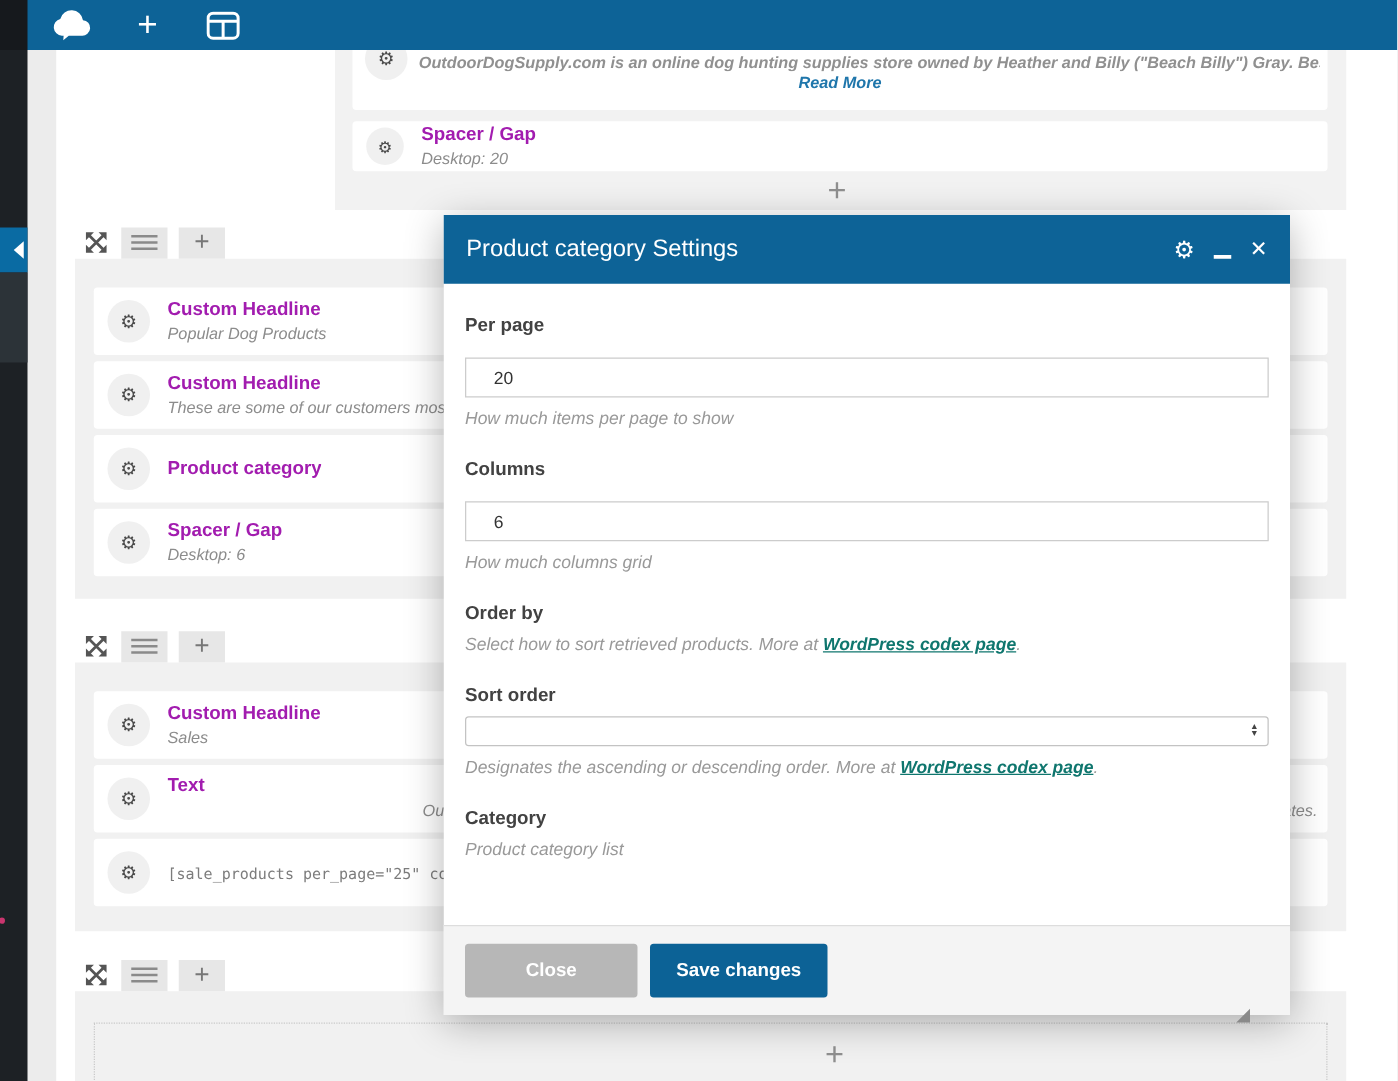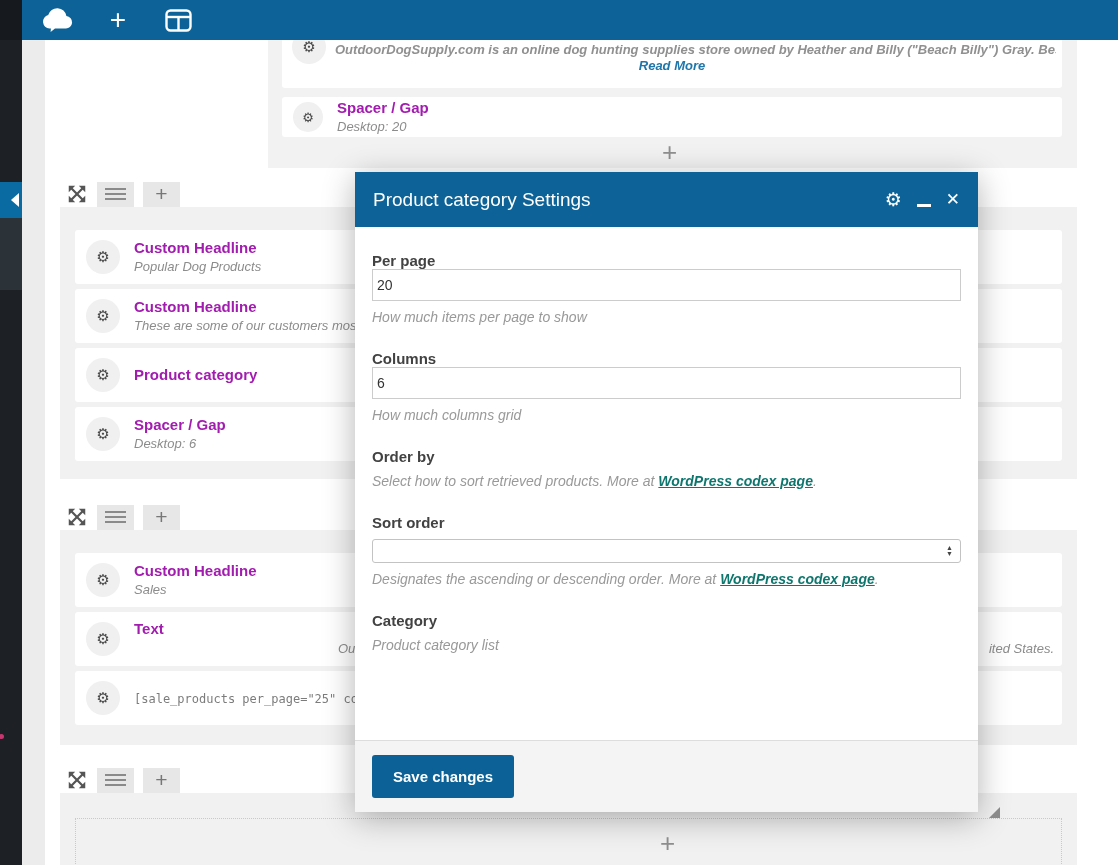--- a/index.html
+++ b/index.html
@@ -62,33 +62,33 @@
   .s-card { left:15px; width:987px; height:54px; }
   .frag { position:absolute; font-size:13px; font-style:italic; color:#8c8c8c; top:29px; }
   .frag-left { left:263px; }
   .frag-right { right:8px; }
 
   
   .dropzone { position:absolute; left:15px; top:25px; width:987px; height:60px;
     border:1px dotted #c9c9c9; border-bottom:none; }
 
   
-  .modal { position:absolute; left:355px; top:172px; width:623px; height:640px; background:#fff;
+  .modal { position:absolute; left:355px; top:172px; width:677px; height:640px; background:#fff;
     box-shadow:0 6px 30px rgba(0,0,0,.30); z-index:50; }
   .modal-header { height:55px; background:#0d6397; display:flex; align-items:center; padding:0 18px; }
   .modal-title { color:#fff; font-size:19px; font-weight:400; flex:1; }
   .mh-icons { display:flex; align-items:center; gap:15px; }
   .mh-gear { color:#fff; font-size:19px; cursor:pointer; }
   .mh-min { width:14px; height:3px; background:#fff; margin-top:12px; cursor:pointer; }
   .mh-close { color:#fff; font-size:17px; cursor:pointer; }
   .modal-body { padding:0 17px; }
   .m-label { margin-top:24px; font-size:15px; font-weight:bold; color:#424242; line-height:17px; }
   .m-label.first { margin-top:25px; }
-  .m-input { margin-top:0; width:100%; height:32px; border:1px solid #ccc; border-radius:0;
-    padding:0 4px; font-size:14px; color:#333; font-family:"Liberation Sans", sans-serif; background:#fff; }
+  .m-input { margin-top:17px; width:100%; height:32px; border:1px solid #ccc; border-radius:0;
+    padding:0 22px; font-size:14px; color:#333; font-family:"Liberation Sans", sans-serif; background:#fff; }
   .m-help { margin-top:8px; font-size:14px; font-style:italic; color:#999; line-height:17px; }
   .m-help a { color:#0f766e; font-weight:bold; cursor:pointer; text-decoration:underline; }
   .m-select { margin-top:8px; width:100%; height:24px; border:1px solid #c3c3c3; border-radius:3px;
     background:#fff; display:flex; align-items:center; padding:0 7px; font-size:14px; color:#333; cursor:pointer; }
   .m-select .sel-value { flex:1; overflow:hidden; white-space:nowrap; }
   .spin { display:flex; flex-direction:column; align-items:center; color:#444; }
   .spin span { font-size:7px; line-height:6px; }
   .modal-footer { position:absolute; left:0; right:0; bottom:0; height:72px; background:#f4f4f4;
     border-top:1px solid #ddd; display:flex; align-items:center; padding-left:17px; gap:10px; }
   .btn { height:43px; border:none; border-radius:3px; color:#fff; font-size:15px; font-weight:bold;
@@ -293,18 +293,19 @@
       </div>
       <div class="m-help">
         <span>Designates the ascending or descending order. More at </span><a>WordPress codex page</a><span>.</span>
       </div>
 
       <div class="m-label">Category</div>
       <div class="m-help">Product category list</div>
 
     </div>
     <div class="modal-footer">
+      <button class="btn btn-close">Close</button>
       <button class="btn btn-save">Save changes</button>
     </div>
   </div>
   <span class="resize-handle"></span>
 
 </div>
 
 </body></html>

